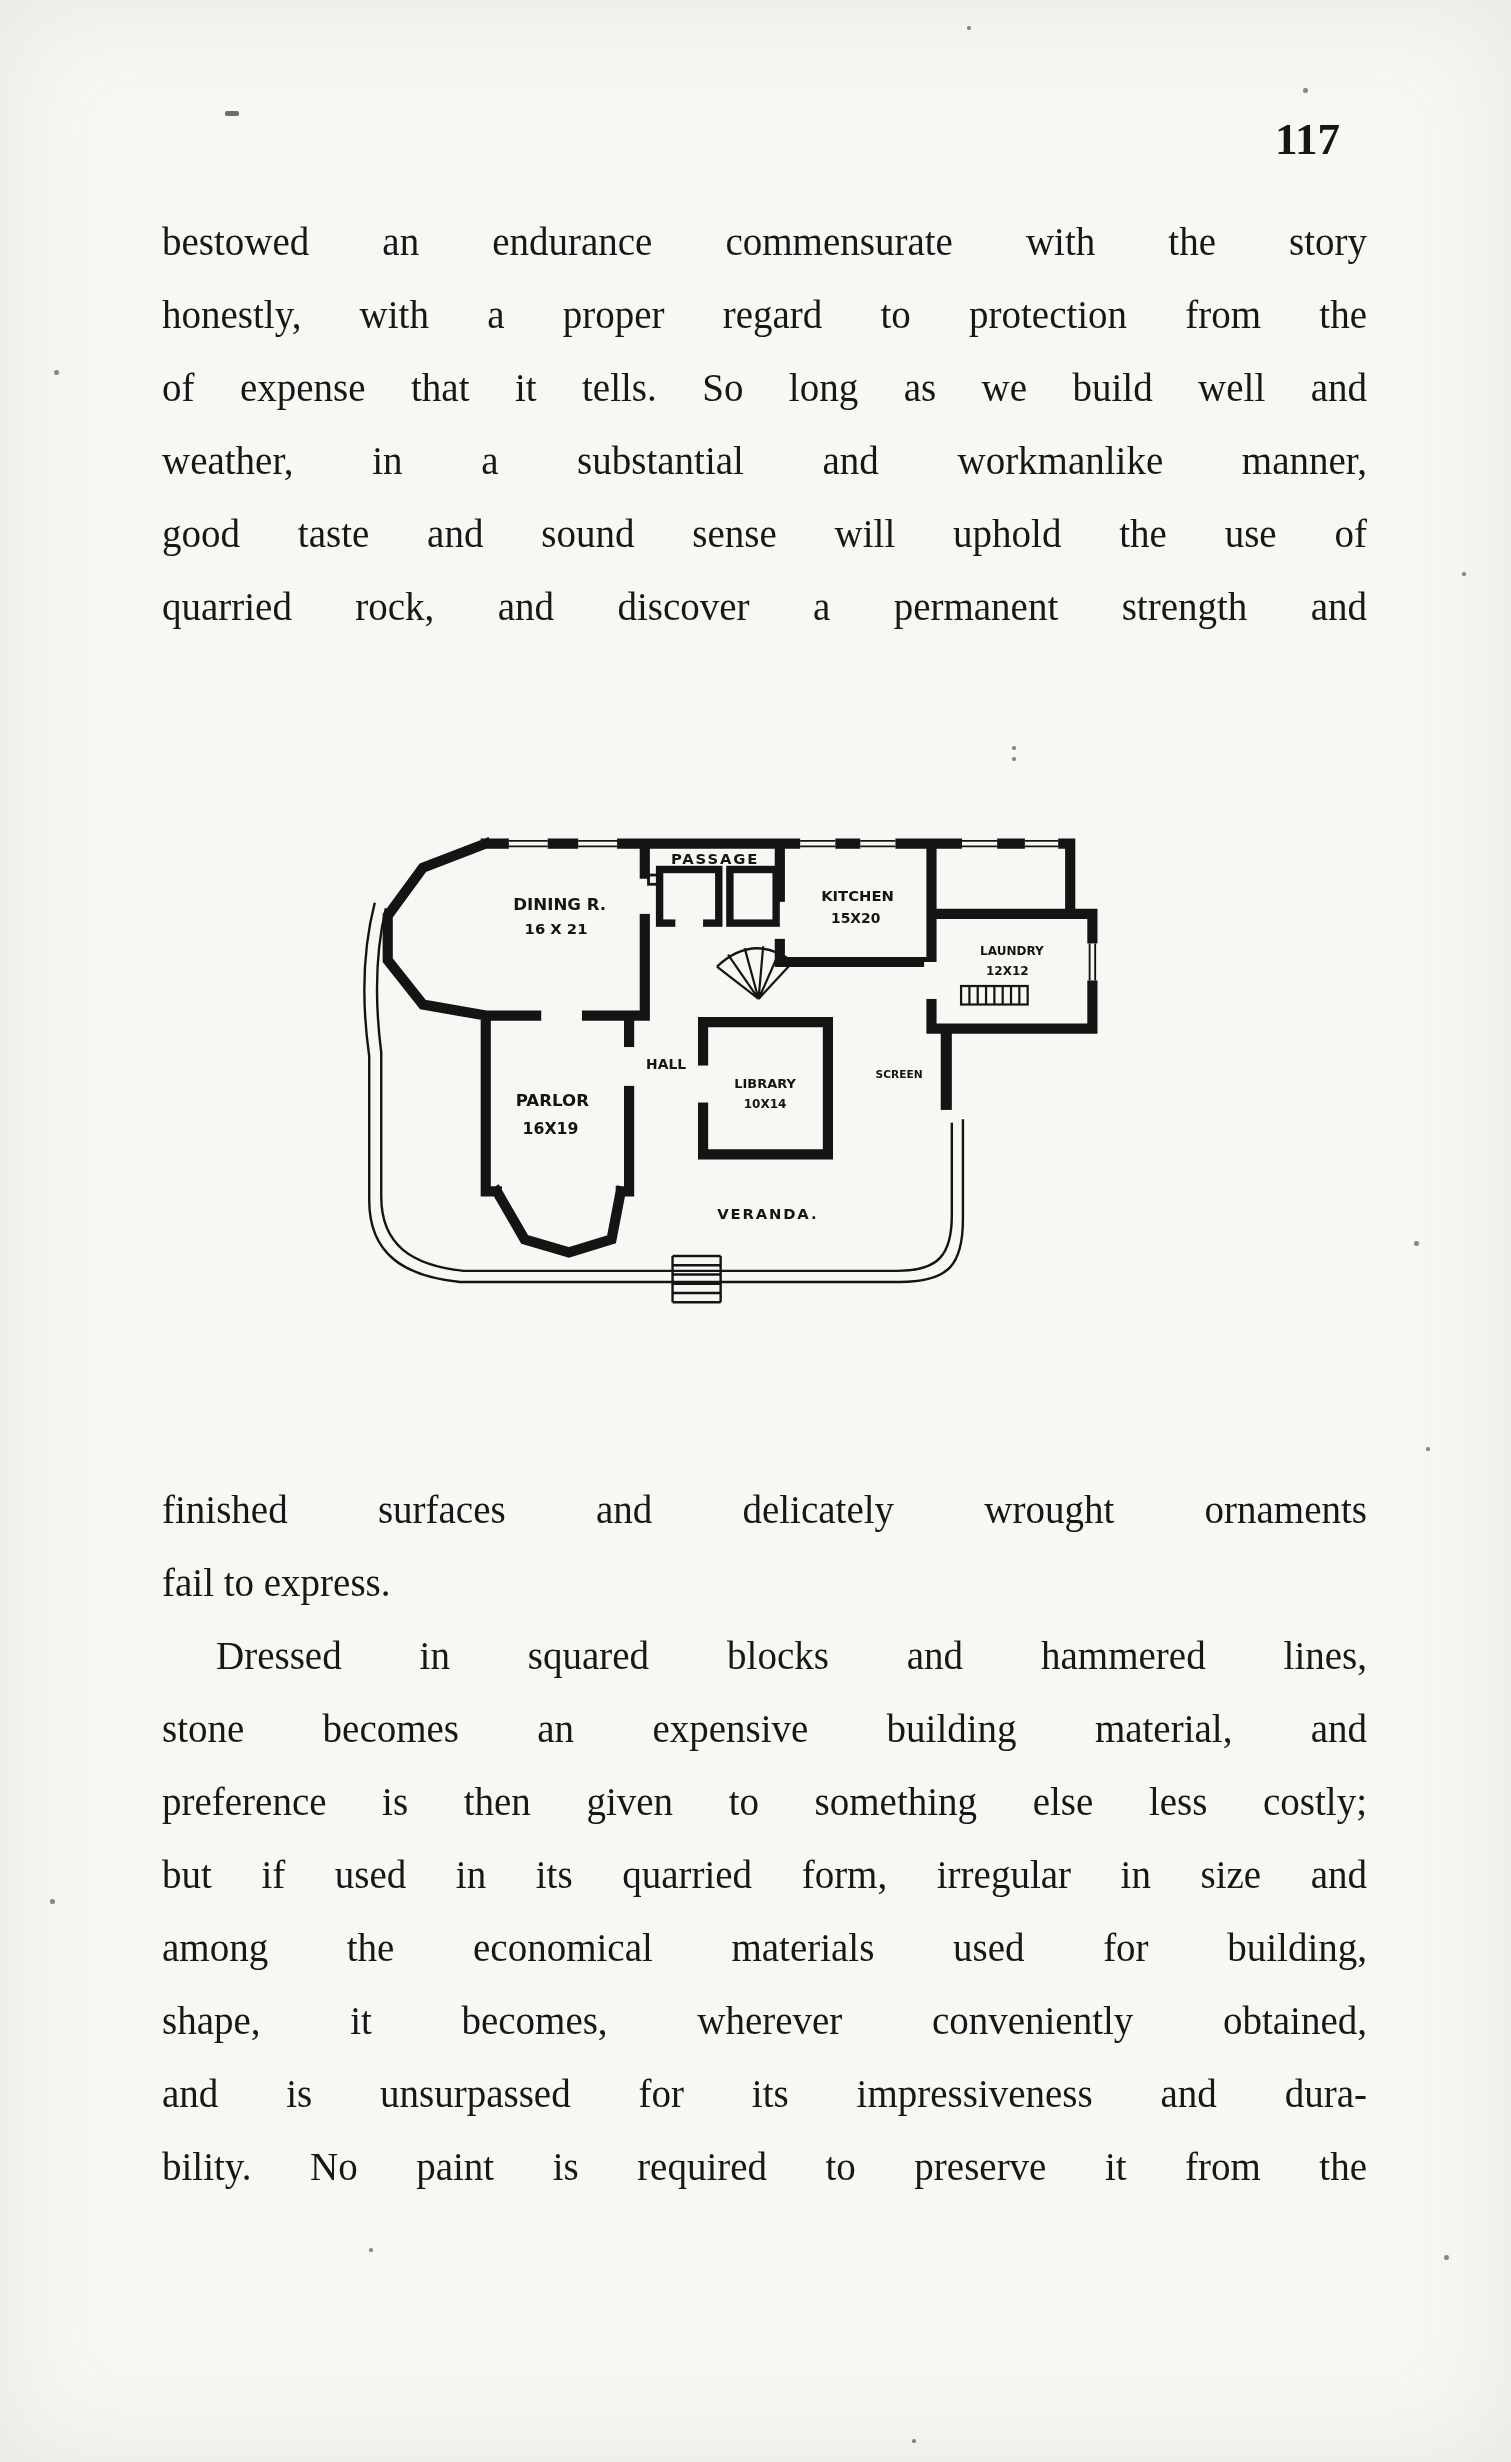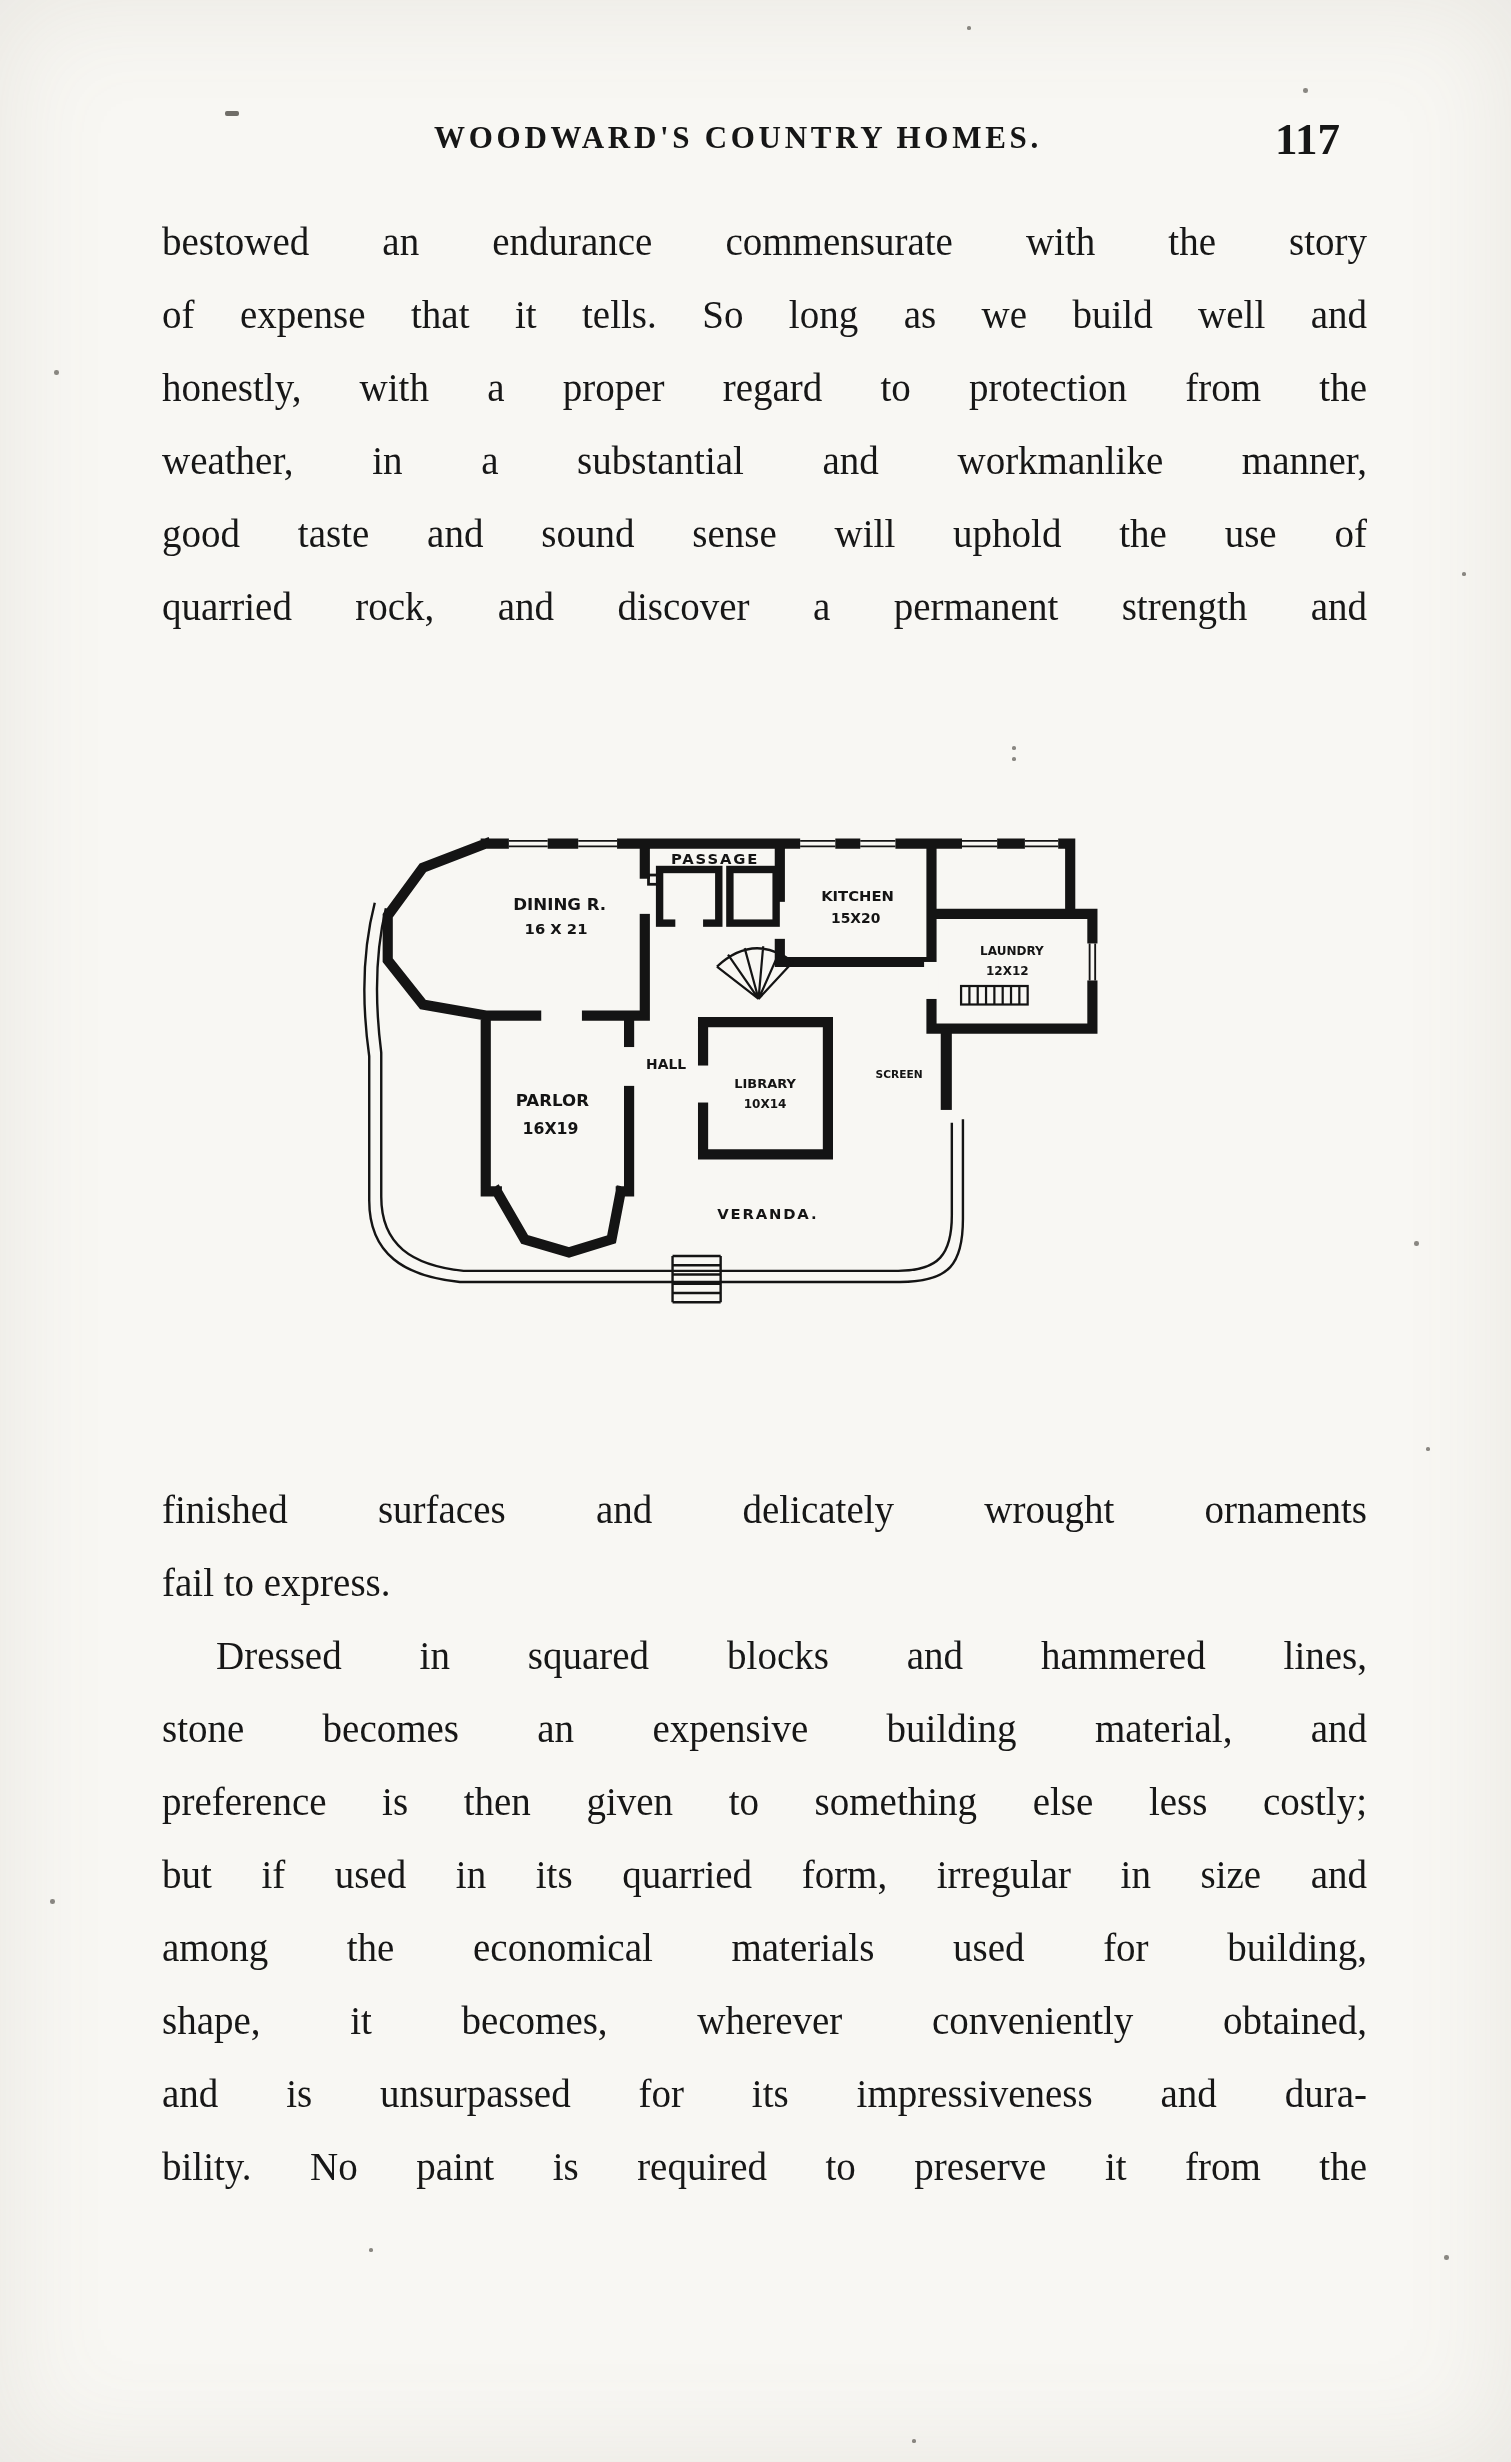--- a/index.html
+++ b/index.html
@@ -55,28 +55,27 @@
   <div class="speck" style="left:1012px;top:746px;width:3.7px;height:3.7px;"></div>
   <div class="speck" style="left:1012px;top:757px;width:3.7px;height:3.7px;"></div>
   <div class="speck" style="left:1414px;top:1241px;width:4.6px;height:4.6px;"></div>
   <div class="speck" style="left:1426px;top:1447px;width:3.7px;height:3.7px;"></div>
   <div class="speck" style="left:50px;top:1899px;width:4.6px;height:4.6px;"></div>
   <div class="speck" style="left:369px;top:2248px;width:3.7px;height:3.7px;"></div>
   <div class="speck" style="left:1444px;top:2255px;width:4.6px;height:4.6px;"></div>
   <div class="speck" style="left:912px;top:2439px;width:3.7px;height:3.7px;"></div>
 
   <div class="hdr">
-    <div class="running-title">WOODWARD'S COUNTRY HOMES.</div>
     <div class="page-number">117</div>
   </div>
 
   <section class="para" id="para1">
     <div class="line">bestowed an endurance commensurate with the story</div>
+    <div class="line">honestly, with a proper regard to protection from the</div>
     <div class="line">of expense that it tells.  So long as we build well and</div>
-    <div class="line">honestly, with a proper regard to protection from the</div>
     <div class="line">weather, in a substantial and workmanlike manner,</div>
     <div class="line">good taste and sound sense will uphold the use of</div>
     <div class="line">quarried rock, and discover a permanent strength and</div>
   </section>
 
   <div class="plan-wrap">
     <svg width="763" height="504" viewBox="0 0 825 545" xmlns="http://www.w3.org/2000/svg">
 
       <g stroke="#141414" stroke-width="2.6" fill="none">
         <path d="M30,96 C16,150 16,205 24,262 L24,418 C24,476 62,500 122,506 L598,506 C652,506 666,486 666,438 L666,330"></path>

